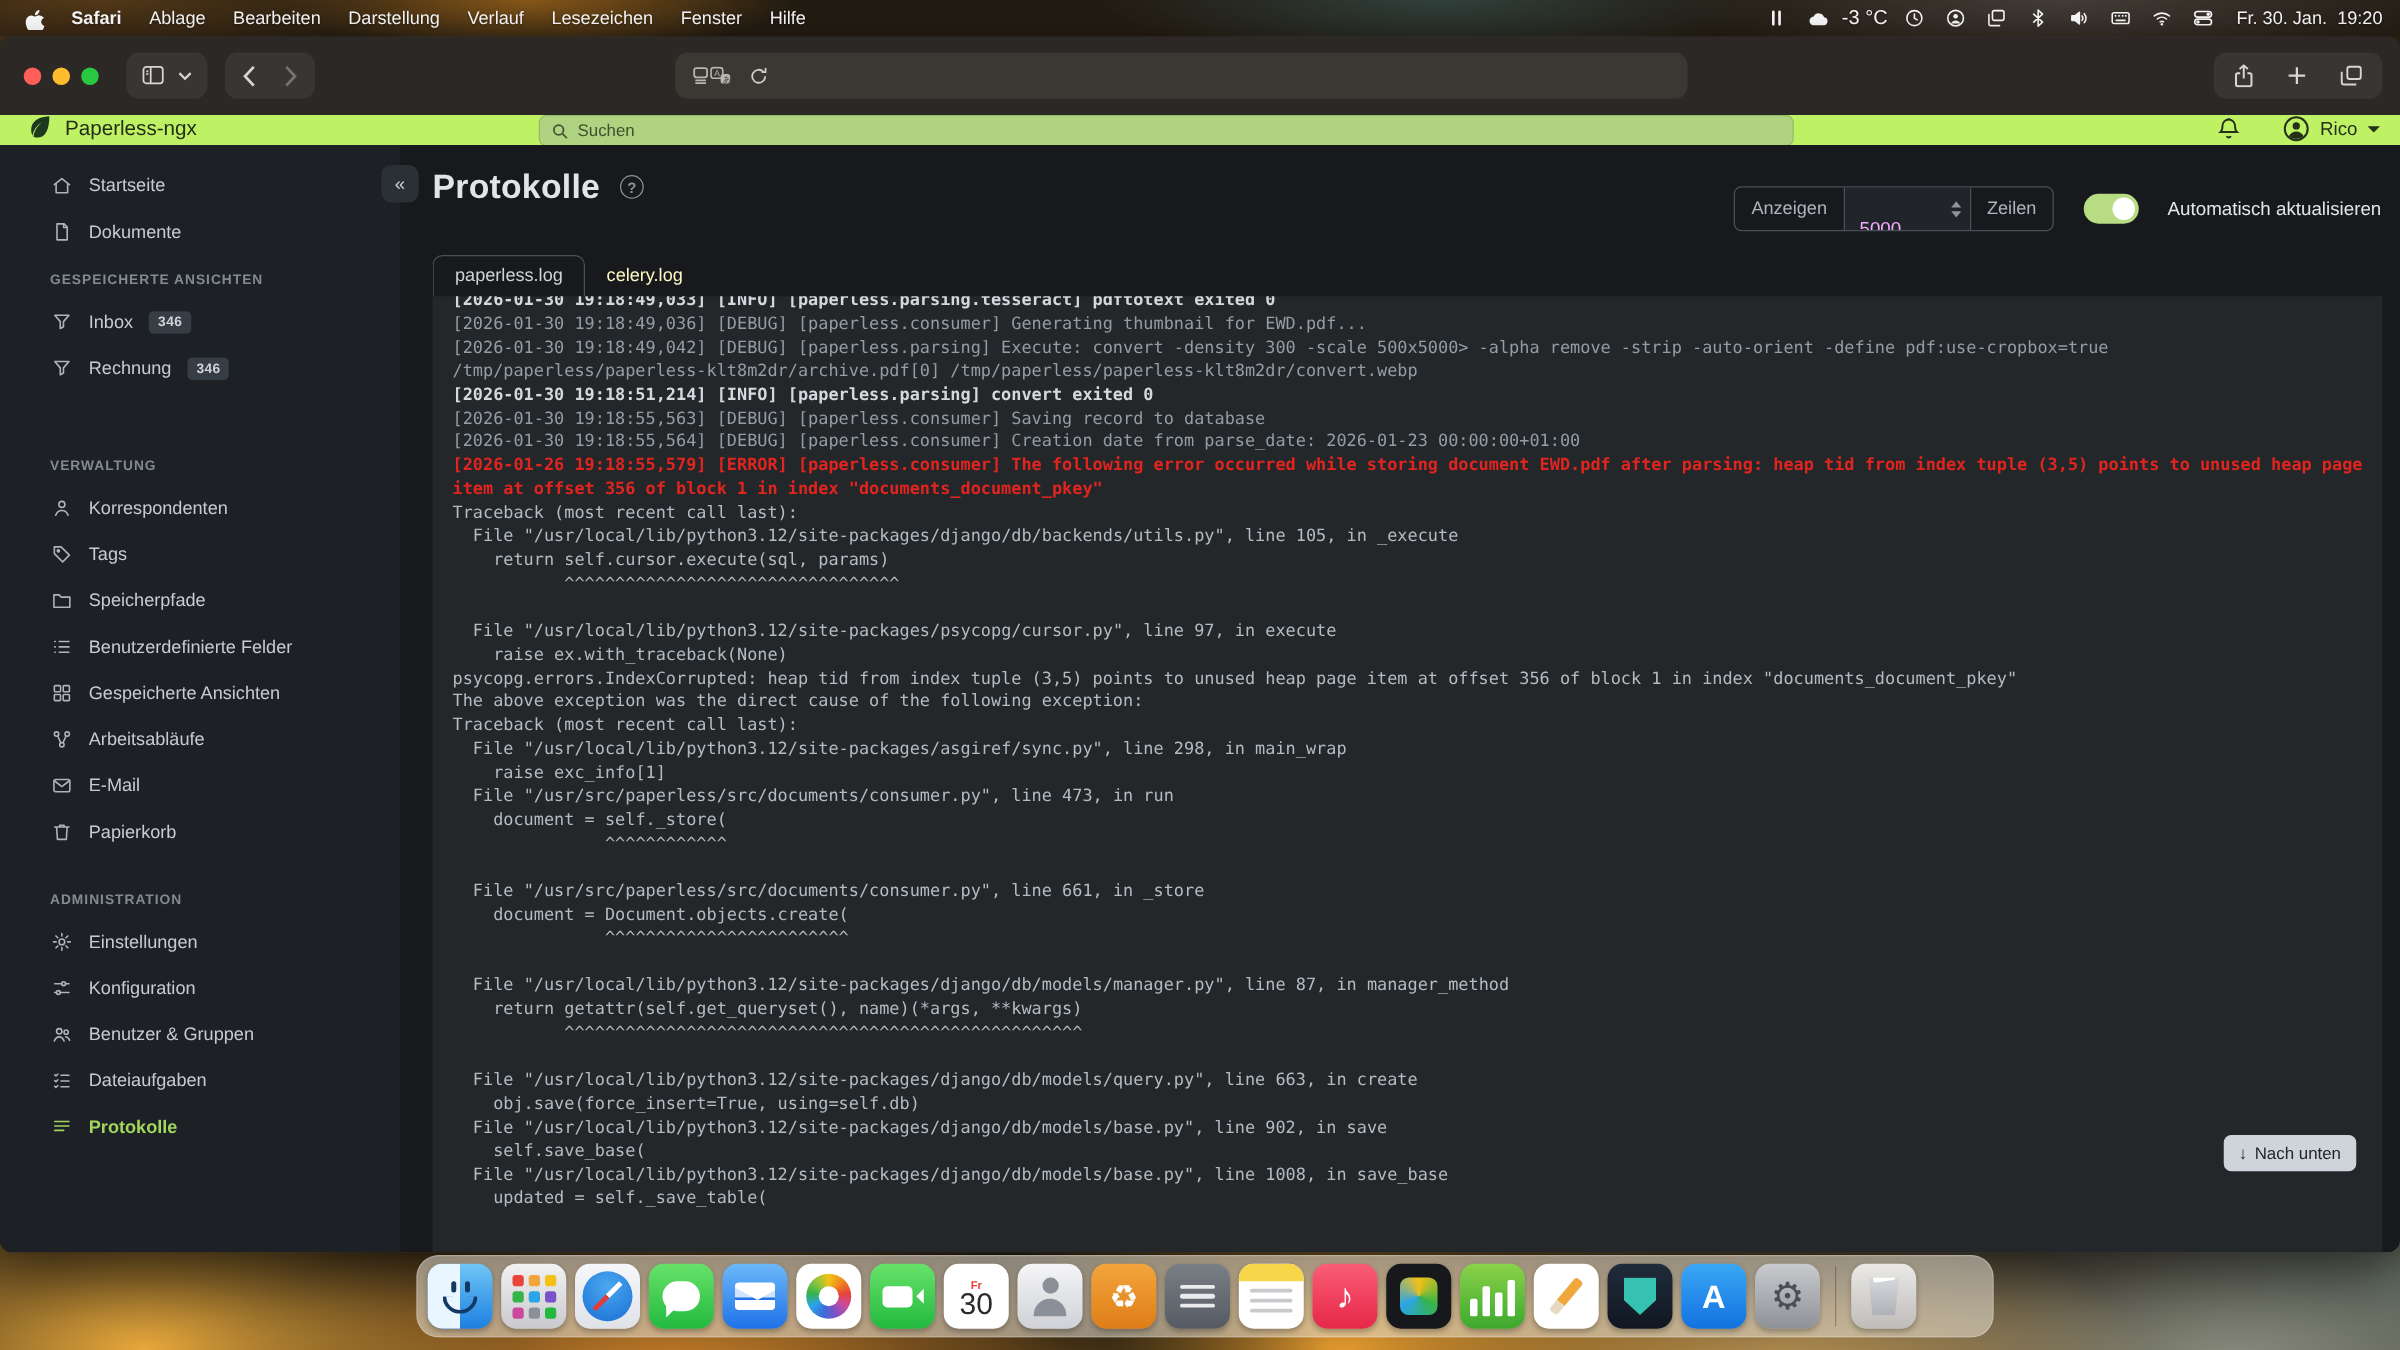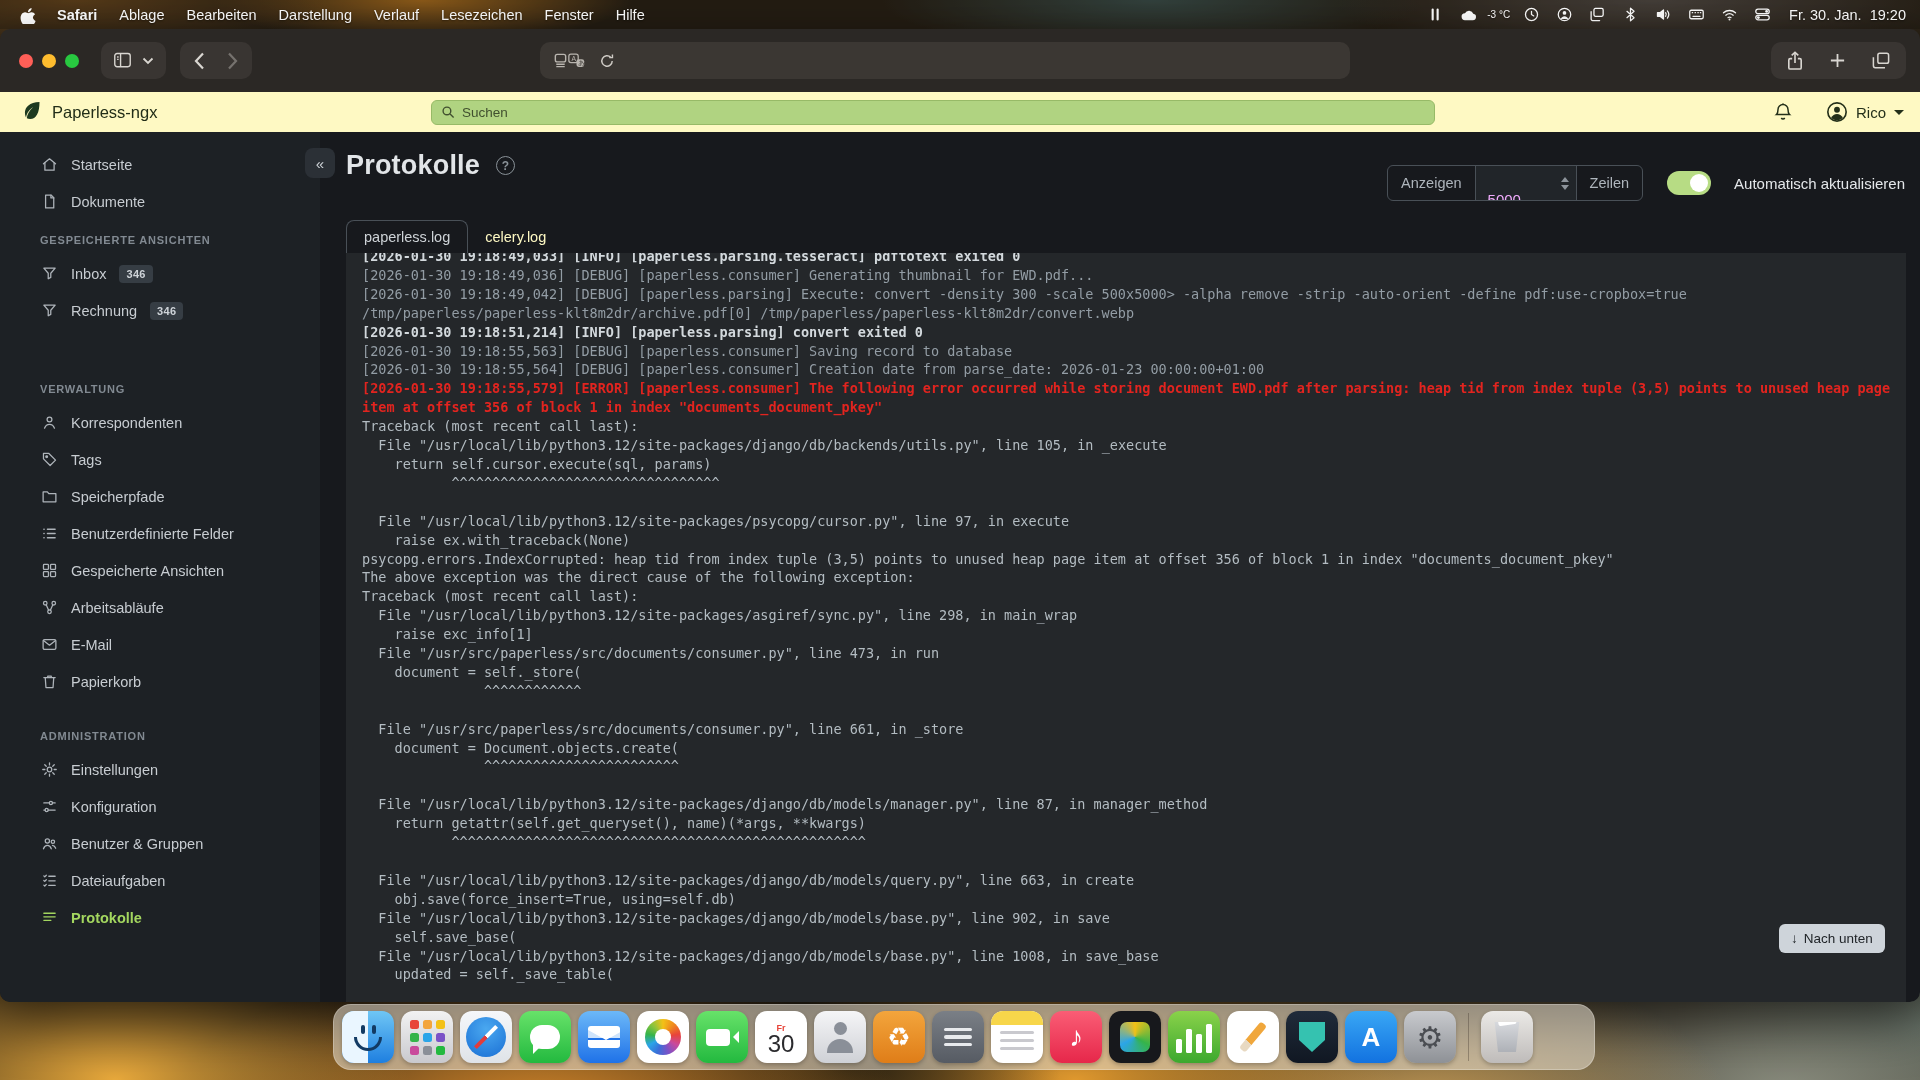--- a/index.html
+++ b/index.html
@@ -21,21 +21,21 @@
 
   
   .menubar { position:absolute; left:0; top:0; width:1920px; height:29px;
     background:rgba(18,14,9,.28); display:flex; align-items:center; color:#fff;
     font-size:14.5px; text-shadow:0 1px 2px rgba(0,0,0,.45); }
   .menubar .apple { margin:0 10px 0 20px; display:flex; align-items:center; }
   .menubar .menu { padding:0 11px; }
   .menubar .menu.first { font-weight:bold; }
   .mb-right { margin-left:auto; display:flex; align-items:center; gap:9px; padding-right:14px; }
   .mb-right .sicon { display:flex; align-items:center; padding:0 3px; }
-  .mb-right .temp { font-size:10px; margin-left:-4px; }
+  .mb-right .temp { font-size:16px; margin-left:-4px; }
   .mb-datetime { margin-left:6px; white-space:pre; font-size:14.5px; }
 
   
   .window { position:absolute; left:0; top:29px; width:1920px; height:973px;
     border-radius:10px; overflow:hidden; box-shadow:0 18px 50px rgba(0,0,0,.55);
     display:flex; flex-direction:column; }
   .toolbar { height:63px; background:#2b2825; display:flex; align-items:center; position:relative; flex:none; }
   .tl-group { display:flex; gap:9px; margin-left:19px; }
   .tl { width:14px; height:14px; border-radius:50%; }
   .tl.red{ background:#ff5f57; } .tl.yellow{ background:#febc2e; } .tl.green{ background:#28c840; }
@@ -44,21 +44,21 @@
   .pill-nav { margin-left:14px; padding:0 14px; gap:22px; }
   .pill-nav .fwd { opacity:.38; }
   .urlfield { position:absolute; left:540px; top:13px; width:810px; height:37px; background:#3b3733;
     border-radius:10px; display:flex; align-items:center; color:#e6e3de; font-size:15px; }
   .urlfield .page-ic { margin-left:13px; color:#b9b5af; display:flex; }
   .urlfield .urltext { flex:1; text-align:center; letter-spacing:.2px; }
   .urlfield .url-right { display:flex; gap:14px; margin-right:12px; color:#b9b5af; }
   .pill-right { position:absolute; right:14px; top:13px; padding:0 16px; gap:26px; }
 
   
-  .appheader { height:40px; background:#fef9c3; display:flex; align-items:center; flex:none; color:#24301a; }
+  .appheader { height:24px; background:#bef264; display:flex; align-items:flex-start; flex:none; color:#24301a; }
   .brand { display:flex; align-items:center; gap:10px; margin-left:22px; font-size:16.5px; color:#222e18; }
   .brand .leaf { display:flex; }
   .searchwrap { position:absolute; left:431px; width:1004px; height:25px; background:#b0d381;
     border:1px solid #97ba67; border-radius:6px; display:flex; align-items:center; gap:7px; padding:0 9px; }
   .searchwrap input { border:none; outline:none; background:transparent; color:#2c3a1c; font-size:13.5px; width:100%; font-family:"Liberation Sans",sans-serif; }
   .searchwrap input::placeholder { color:#41502f; opacity:1; }
   .hdr-right { margin-left:auto; display:flex; align-items:center; gap:33px; margin-right:16px; }
   .hdr-user { display:flex; align-items:center; gap:8px; font-size:15px; }
   .caret-dn { width:0; height:0; border-left:5px solid transparent; border-right:5px solid transparent; border-top:5.5px solid #24301a; }
 
@@ -578,21 +578,21 @@
         </div>
 
       <div class="logpanel">
         <div class="scrollbody" id="loglines">
             <div class="logline info">[2026-01-30 19:18:49,033] [INFO] [paperless.parsing.tesseract] pdftotext exited 0</div>
             <div class="logline debug">[2026-01-30 19:18:49,036] [DEBUG] [paperless.consumer] Generating thumbnail for EWD.pdf...</div>
             <div class="logline debug">[2026-01-30 19:18:49,042] [DEBUG] [paperless.parsing] Execute: convert -density 300 -scale 500x5000&gt; -alpha remove -strip -auto-orient -define pdf:use-cropbox=true /tmp/paperless/paperless-klt8m2dr/archive.pdf[0] /tmp/paperless/paperless-klt8m2dr/convert.webp</div>
             <div class="logline info">[2026-01-30 19:18:51,214] [INFO] [paperless.parsing] convert exited 0</div>
             <div class="logline debug">[2026-01-30 19:18:55,563] [DEBUG] [paperless.consumer] Saving record to database</div>
             <div class="logline debug">[2026-01-30 19:18:55,564] [DEBUG] [paperless.consumer] Creation date from parse_date: 2026-01-23 00:00:00+01:00</div>
-            <div class="logline error">[2026-01-30 19:18:55,579] [ERROR] [paperless.consumer] The following error occurred while storing document EWD.pdf after parsing: heap tid from index tuple (3,5) points to unused heap page item at offset 356 of block 1 in index "documents_document_pkey"</div>
+            <div class="logline error">[2026-01-26 19:18:55,579] [ERROR] [paperless.consumer] The following error occurred while storing document EWD.pdf after parsing: heap tid from index tuple (3,5) points to unused heap page item at offset 356 of block 1 in index "documents_document_pkey"</div>
             <div class="logline trace">Traceback (most recent call last):</div>
             <div class="logline trace">  File "/usr/local/lib/python3.12/site-packages/django/db/backends/utils.py", line 105, in _execute</div>
             <div class="logline trace">    return self.cursor.execute(sql, params)</div>
             <div class="logline trace">           ^^^^^^^^^^^^^^^^^^^^^^^^^^^^^^^^^</div>
             <div class="logline blank">&nbsp;</div>
             <div class="logline trace">  File "/usr/local/lib/python3.12/site-packages/psycopg/cursor.py", line 97, in execute</div>
             <div class="logline trace">    raise ex.with_traceback(None)</div>
             <div class="logline trace">psycopg.errors.IndexCorrupted: heap tid from index tuple (3,5) points to unused heap page item at offset 356 of block 1 in index "documents_document_pkey"</div>
             <div class="logline trace">The above exception was the direct cause of the following exception:</div>
             <div class="logline trace">Traceback (most recent call last):</div>

